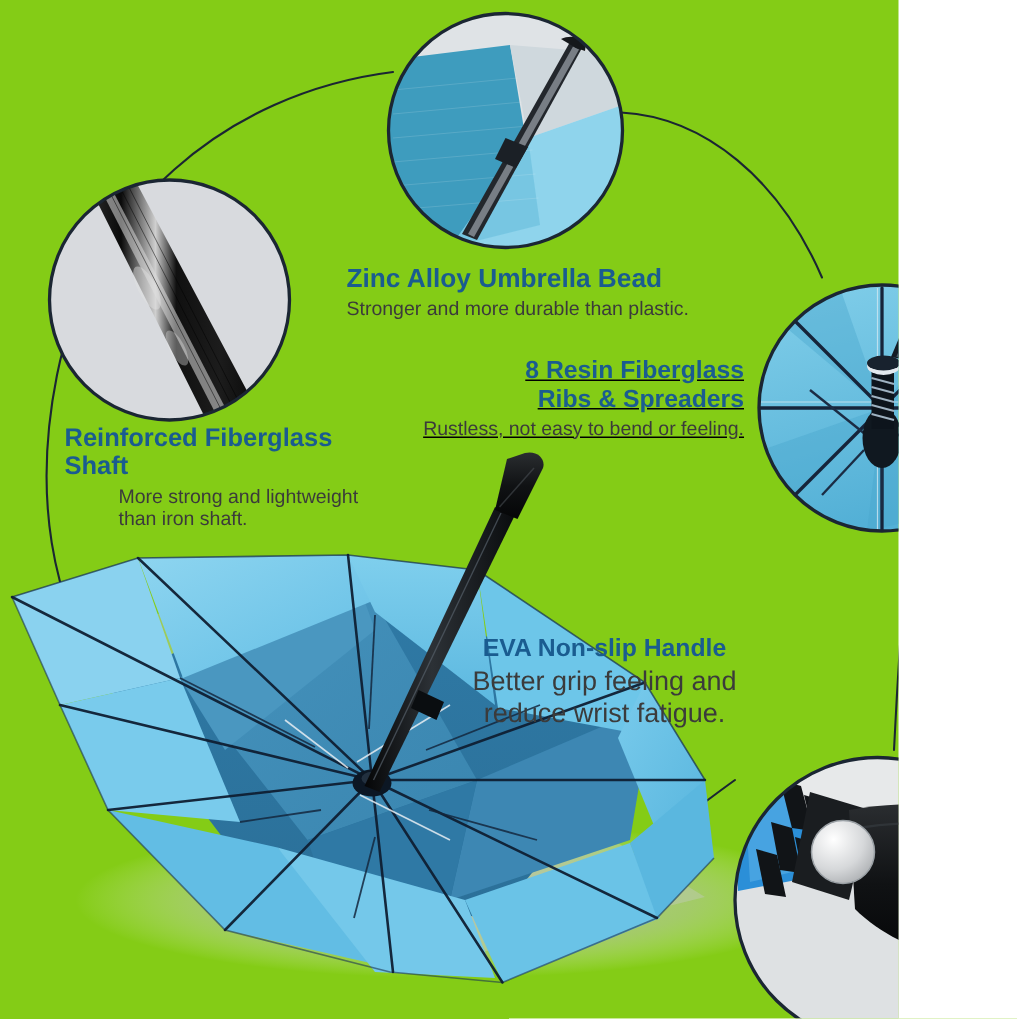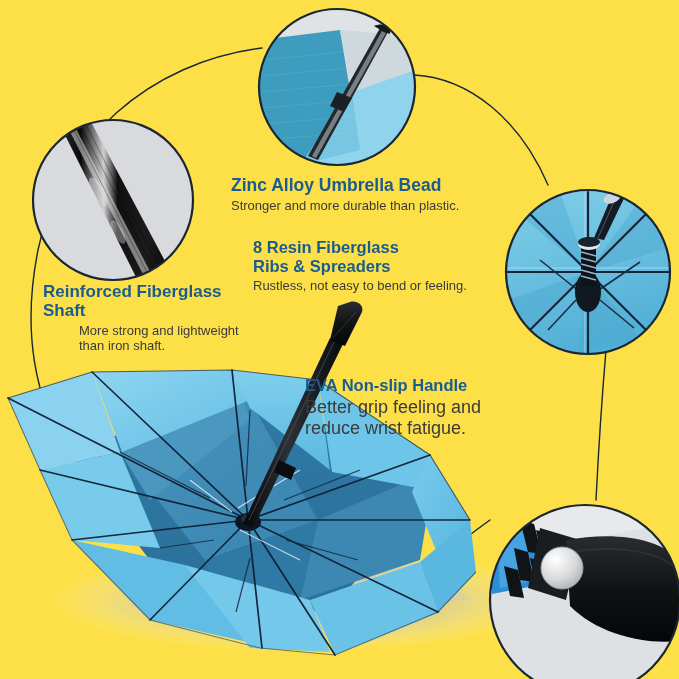--- a/index.html
+++ b/index.html
@@ -2,23 +2,23 @@
 <html><head>
 <meta charset="utf-8">
 <style>
   html, body {
     margin: 0;
     padding: 0;
     background: #ffffff;
   }
   #stage {
     position: relative;
-    width: 679px;
+    width: 599px;
     height: 679px;
-    background: #fde047;
+    background: #84cc16;
     overflow: hidden;
     font-family: "Liberation Sans", sans-serif;
     -webkit-font-smoothing: antialiased;
   }
   .art { position: absolute; left: 0; top: 0; width: 679px; height: 679px; }
 
   
   .callout { position: absolute; }
   .callout .title {
     color: #1a5c90;
@@ -35,25 +35,25 @@
   }
 
   #co-bead        { left: 231px; top: 176px; width: 300px; }
   #co-bead .title { font-size: 17.5px; }
   #co-bead .desc  { font-size: 13px; }
 
   #co-shaft        { left: 43px; top: 282px; width: 210px; }
   #co-shaft .title { font-size: 17px; }
   #co-shaft .desc  { font-size: 13px; margin-left: 36px; }
 
-  #co-ribs        { left: 253px; top: 238px; width: 243px; text-align: left; }
+  #co-ribs        { left: 253px; top: 238px; width: 243px; text-align: right; text-decoration: underline; }
   #co-ribs .title { font-size: 16.5px; }
   #co-ribs .desc  { font-size: 13px; }
 
-  #co-handle        { left: 305px; top: 376px; width: 196px; }
+  #co-handle        { left: 305px; top: 423px; width: 196px; text-align: center; }
   #co-handle .title { font-size: 16.5px; }
   #co-handle .desc  { font-size: 18px; line-height: 1.18; }
 </style>
 </head>
 <body>
 
 <div id="stage">
 
   <svg class="art" viewBox="0 0 679 679">
     <defs>

